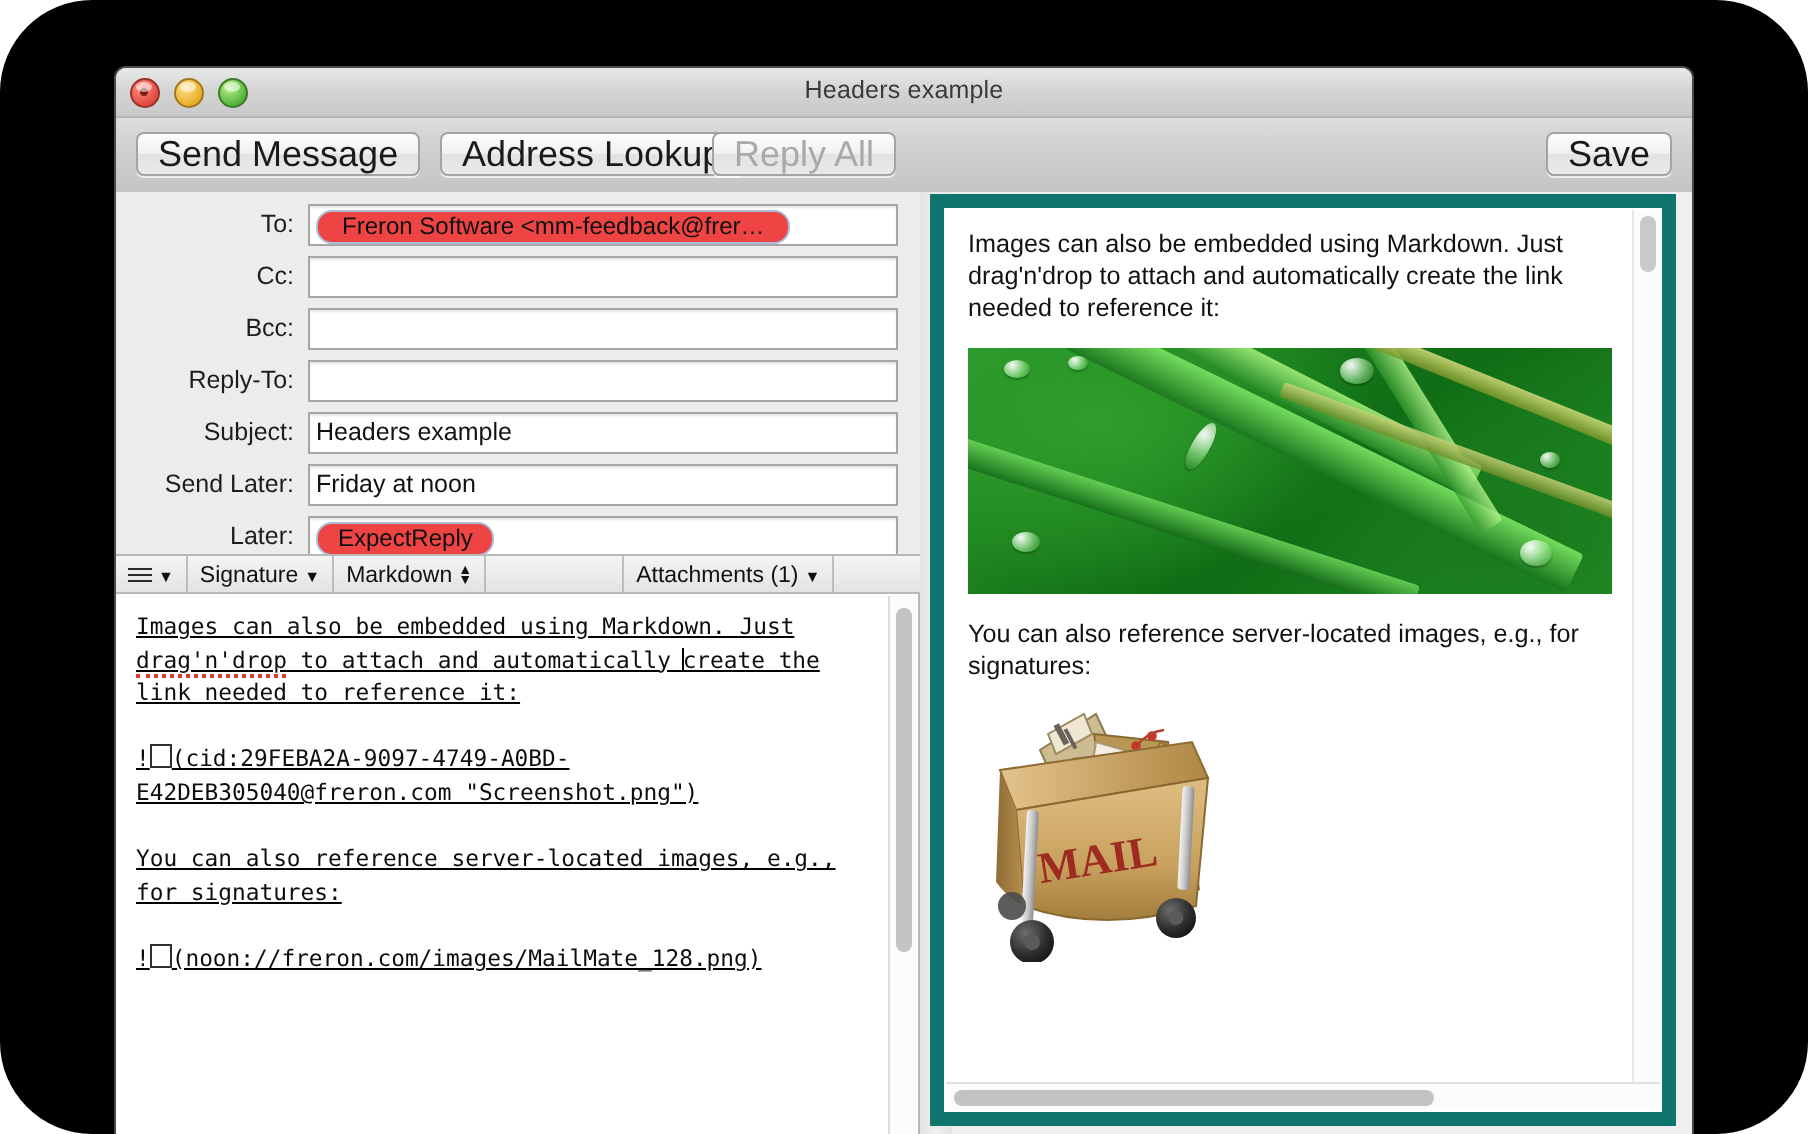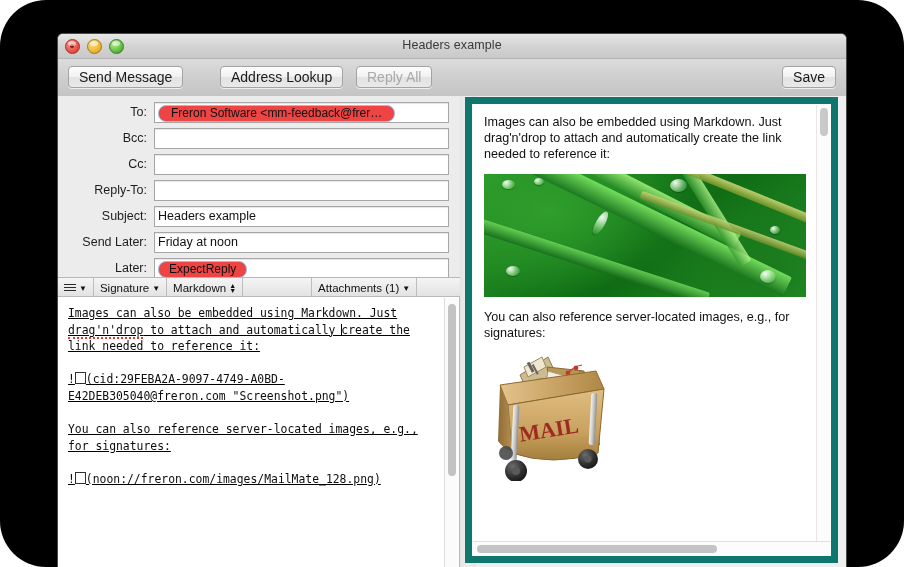--- a/index.html
+++ b/index.html
@@ -57,21 +57,21 @@
   .toolbar {
     position: relative; height: 37px;
     background: linear-gradient(to bottom, #dcdcdc 0%, #cfcfcf 48%, #c4c4c4 100%);
     border-bottom: 1px solid #9a9a9a;
   }
   .tbtn {
     position: absolute; top: 7px; height: 22px;
     border: 1px solid #a3a3a3; border-radius: 4px;
     background: linear-gradient(to bottom, #fdfdfd 0%, #f1f1f1 48%, #e3e3e3 52%, #e9e9e9 100%);
     box-shadow: 0 1px 0 rgba(255,255,255,.7);
-    font-size: 14px; color: #1a1a1a; line-height: 20px; text-align: center;
+    font-size: 18px; color: #1a1a1a; line-height: 20px; text-align: center;
     padding: 0 10px; box-sizing: border-box; cursor: default;
   }
   .tbtn.disabled { color: #a9a9a9; }
   #btn-send { left: 10px; }
   #btn-lookup { left: 162px; }
   #btn-replyall { left: 298px; }
   #btn-save { right: 10px; }
 
   
   .content { position: absolute; left:0; right:0; top:62px; bottom:0; background:#efefef; }
@@ -249,26 +249,26 @@
         <div class="headers">
 
           <div class="hrow">
             <div class="hlabel">To:</div>
             <div class="hfield">
               <span class="token wide">Freron Software &lt;mm-feedback@frer…</span>
             </div>
           </div>
 
           <div class="hrow">
+            <div class="hlabel">Cc:</div>
+            <div class="hfield"></div>
+          </div>
+
+          <div class="hrow">
             <div class="hlabel">Bcc:</div>
-            <div class="hfield"></div>
-          </div>
-
-          <div class="hrow">
-            <div class="hlabel">Cc:</div>
             <div class="hfield"></div>
           </div>
 
           <div class="hrow">
             <div class="hlabel">Reply-To:</div>
             <div class="hfield"></div>
           </div>
 
           <div class="hrow">
             <div class="hlabel">Subject:</div>

